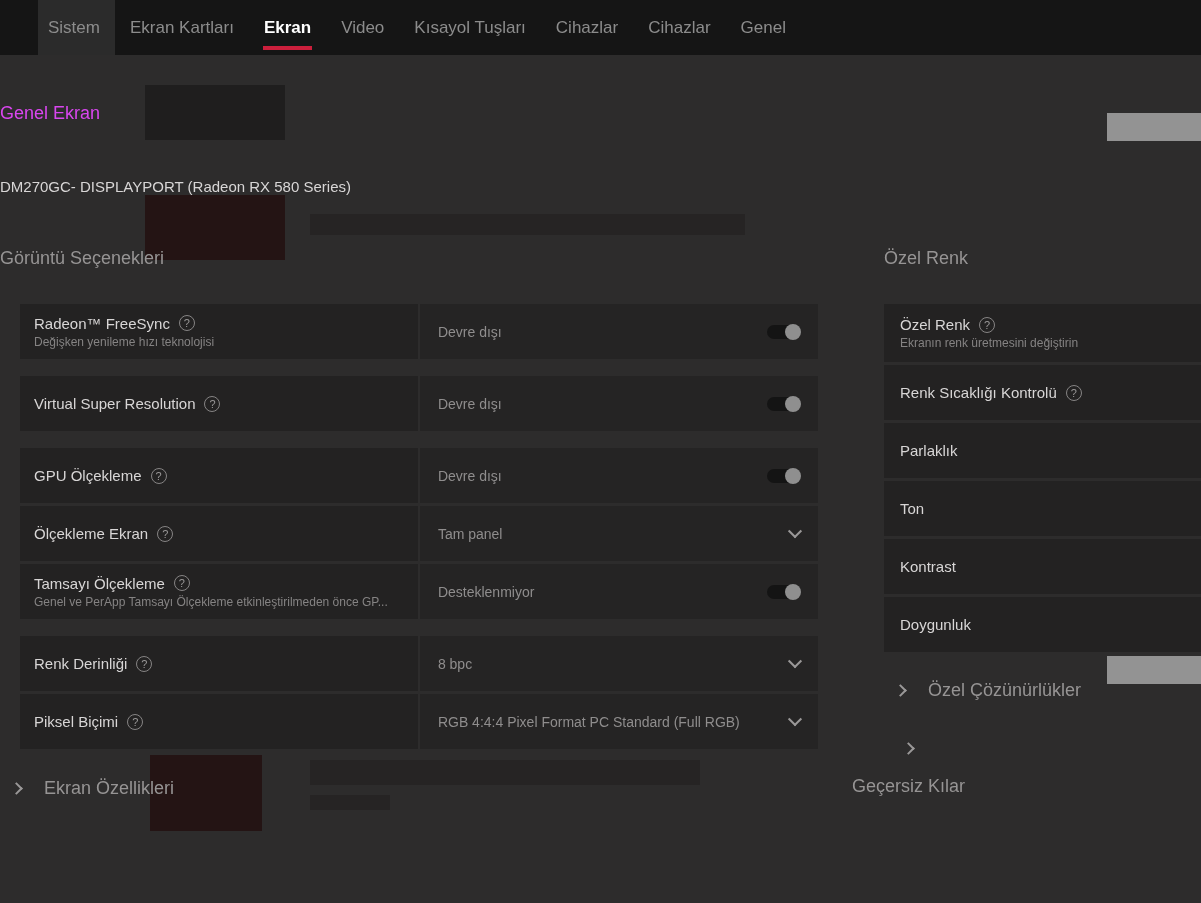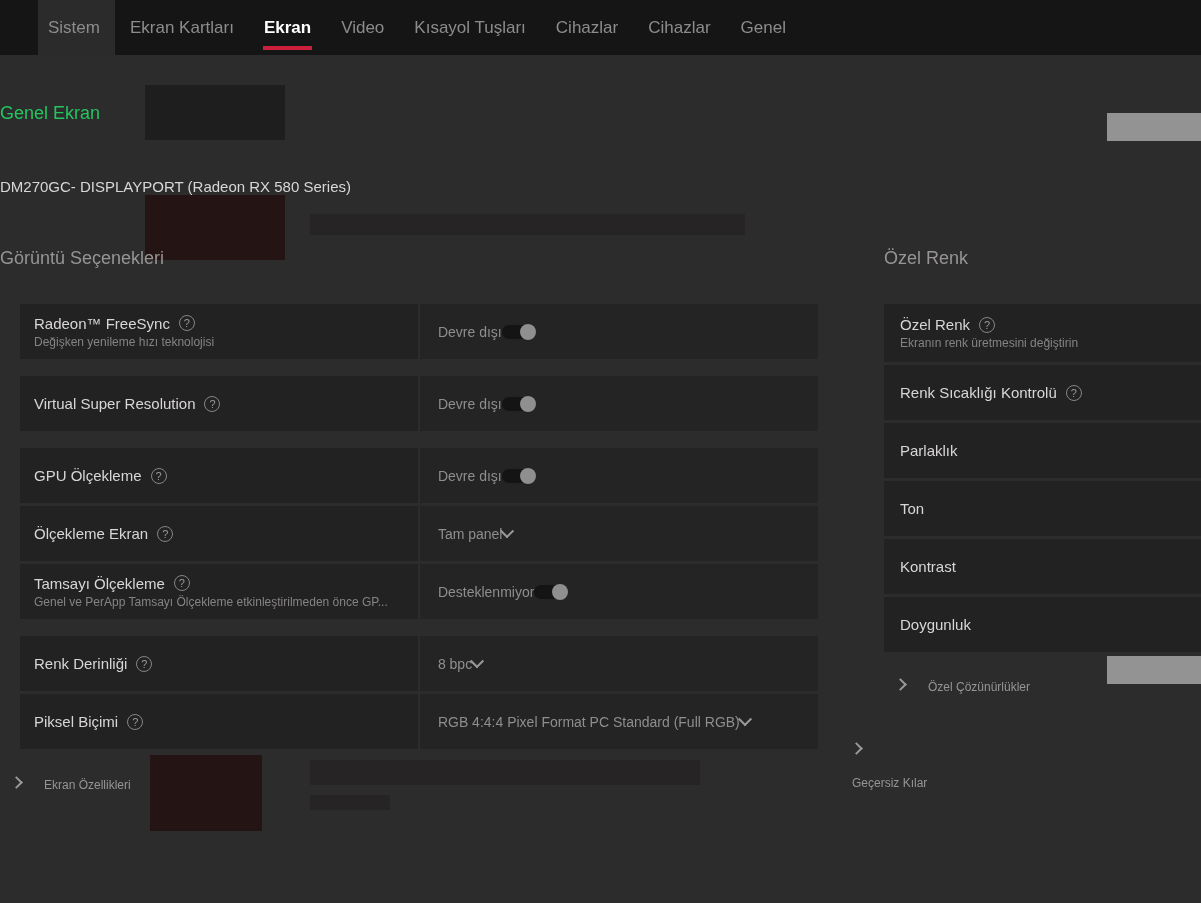--- a/index.html
+++ b/index.html
@@ -21,57 +21,57 @@
   
   .ghost { position:absolute; z-index:0; }
   .g1 { left:145px; top:85px;  width:140px; height:55px; background:#1f1e1e; }
   .g2 { left:145px; top:195px; width:140px; height:65px; background:#241414; }
   .g3 { left:310px; top:214px; width:435px; height:21px; background:#262424; }
   .g4 { left:150px; top:755px; width:112px; height:76px; background:#241414; }
   .g5 { left:310px; top:760px; width:390px; height:25px; background:#262424; }
   .g6 { left:310px; top:795px; width:80px;  height:15px; background:#262424; }
 
   
-  .h-main     { position:absolute; left:0; top:103px; font-size:18px; color:#22c55e; z-index:2; }
+  .h-main     { position:absolute; left:0; top:103px; font-size:18px; color:#d946ef; z-index:2; }
   .display-name { position:absolute; left:0; top:178px; font-size:15px; color:#d8d6d6; z-index:2; }
   .h-left     { position:absolute; left:0;     top:248px; font-size:18px; color:#969494; z-index:2; }
   .h-right    { position:absolute; left:884px; top:248px; font-size:18px; color:#969494; z-index:2; }
 
   
   .cutbtn { position:absolute; width:94px; height:28px; background:#939393; z-index:2; }
   .cb1 { left:1107px; top:113px; }
   .cb2 { left:1107px; top:656px; }
 
   
   .left-rows { position:absolute; left:0; top:304px; width:818px; z-index:2; }
   .row { display:flex; margin-bottom:3px; height:55px;padding-left:20px; }
   .row.gap { margin-bottom:17px; }
   .label-cell { width:408px; background:#232222; padding:0 14px; display:flex; flex-direction:column; justify-content:center; gap:3px; }
-  .value-cell { width:408px; margin-left:2px; background:#252424; padding:0 18px; display:flex; align-items:center; }
+  .value-cell { width:408px; margin-left:2px; background:#252424; padding:0 18px; display:flex; align-items:center; justify-content:space-between; }
   .label-line { display:flex; align-items:center; gap:9px; }
   .lbl { font-size:15px; color:#d8d6d6; white-space:nowrap; }
   .help { width:16px; height:16px; min-width:16px; border:1px solid #868484; border-radius:50%; color:#9a9898; font-size:11px; display:flex; align-items:center; justify-content:center; cursor:pointer; }
   .sub { font-size:12px; color:#858383; white-space:nowrap; overflow:hidden; text-overflow:ellipsis; max-width:372px; }
   .val { font-size:14px; color:#8f8d8d; white-space:nowrap; }
 
   
   .toggle { position:relative; width:33px; height:14px; border-radius:8px; background:#141414; cursor:pointer; flex:none; }
   .toggle .knob { position:absolute; right:-1px; top:-1px; width:16px; height:16px; border-radius:50%; background:#8f8f8f; }
 
   
   .chev-down { width:10px; height:10px; border-right:2px solid #9a9898; border-bottom:2px solid #9a9898; transform:rotate(45deg) translate(-2px,-2px); cursor:pointer; flex:none; }
   .chev-right { width:9px; height:9px; border-right:2px solid #9a9898; border-bottom:2px solid #9a9898; transform:rotate(-45deg); flex:none; }
 
   
   .right-rows { position:absolute; left:884px; top:304px; width:330px; z-index:2; }
   .crow { background:#232222; margin-bottom:3px; padding:0 16px; display:flex; flex-direction:column; justify-content:center; gap:3px; height:55px; }
   .crow.tall { height:58px; }
 
   
-  .expander { position:absolute; display:flex; align-items:flex-start; gap:23px; color:#969494; font-size:12px; cursor:pointer; z-index:2; }
+  .expander { position:absolute; display:flex; align-items:center; gap:23px; color:#969494; font-size:18px; cursor:pointer; z-index:2; }
   .exp-left   { left:12px;  top:778px; }
   .exp-right1 { left:896px; top:680px; }
   .exp-right2 { left:852px; top:744px;flex-direction:column; }
 </style>
 </head>
 <body>
 
 <div class="app">
 
   <div class="ghost g1"></div>

